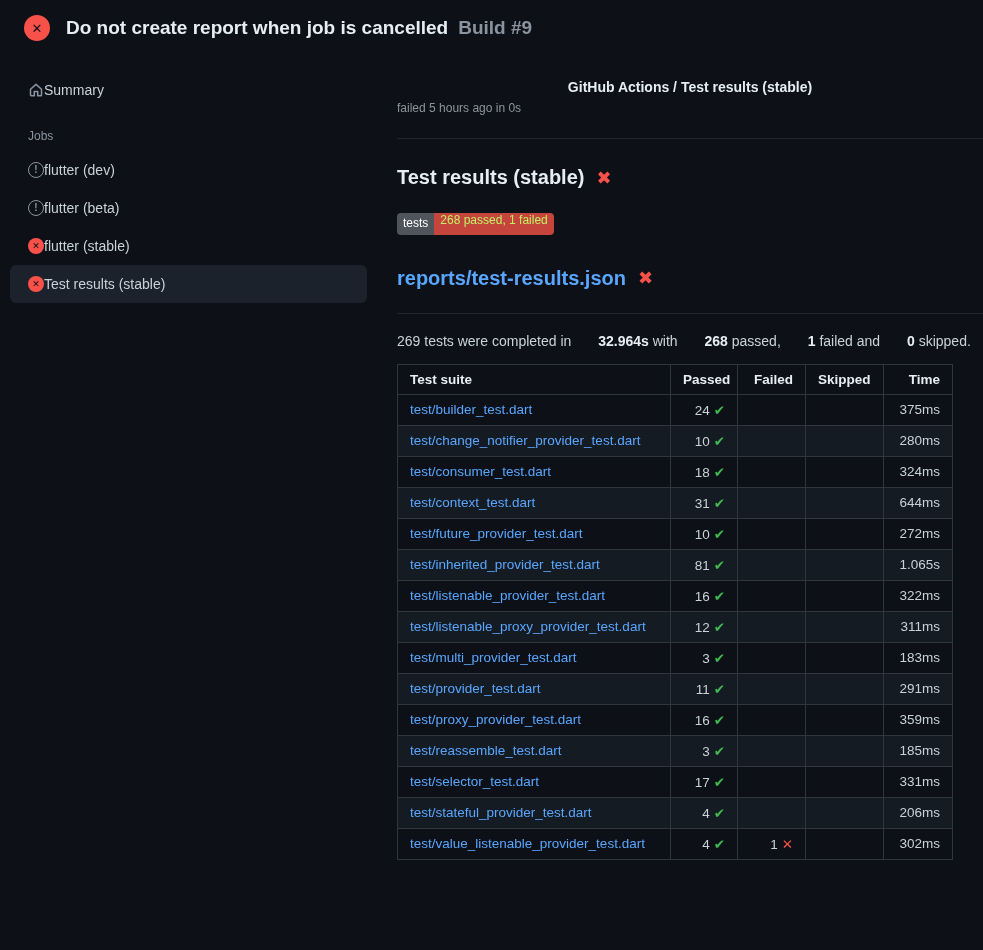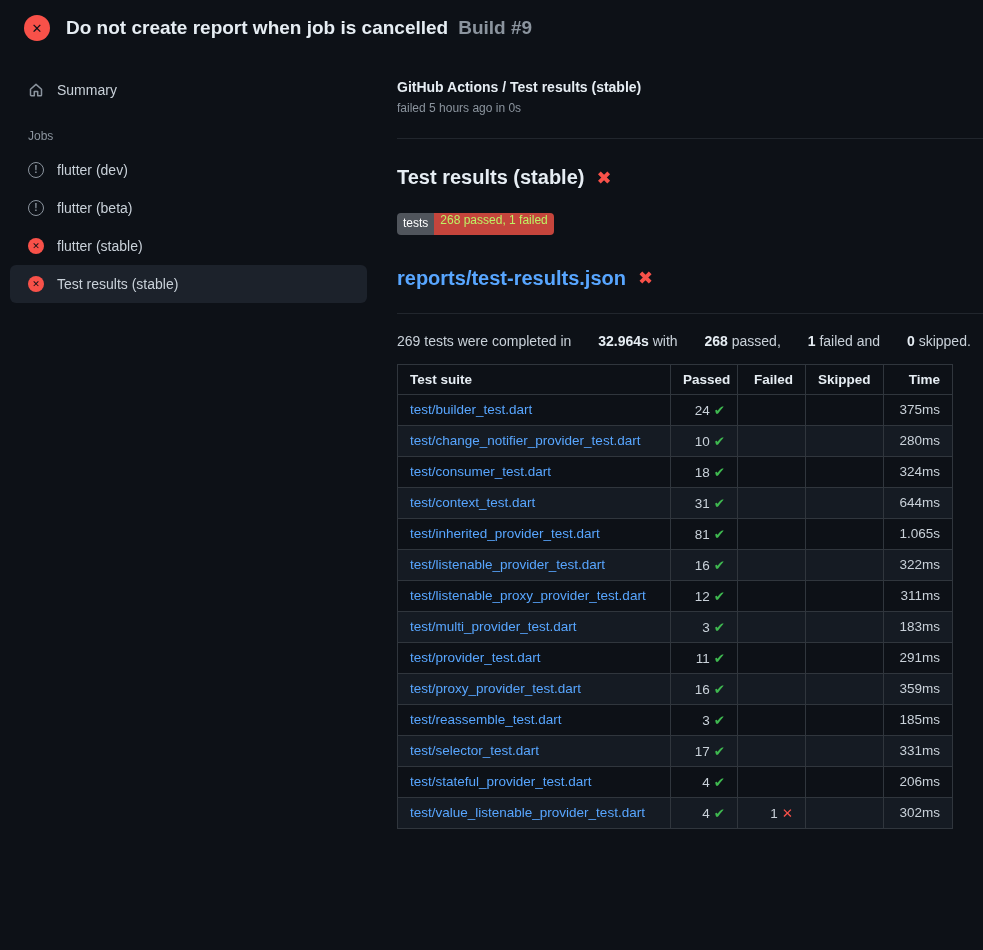--- a/index.html
+++ b/index.html
@@ -31,36 +31,36 @@
     width:26px;height:26px;border-radius:50%;background:var(--red);
     color:var(--bg);display:flex;align-items:center;justify-content:center;
     font-weight:900;font-size:13px;flex:none;
   }
   .page-title{font-size:19px;font-weight:700;color:var(--text-bright);display:flex;gap:10px;align-items:baseline;}
   .build-number{color:var(--muted);font-weight:600;}
   
   .layout{display:flex;align-items:flex-start;}
   .sidebar{width:397px;flex:none;padding:22px 30px 0 10px;}
   .side-item{
-    display:flex;align-items:center;gap:13px;
+    display:flex;align-items:center;
     padding:11px 18px;border-radius:6px;cursor:pointer;font-size:14px;color:var(--text);
   }
   .side-item.selected{background:var(--selected);}
   .jobs-heading{color:var(--muted);font-size:12px;padding:20px 18px 8px;}
   .icon-home{display:inline-flex;flex:none;}
   .job-icon{
     width:16px;height:16px;border-radius:50%;flex:none;
     display:inline-flex;align-items:center;justify-content:center;
     font-size:10px;font-weight:900;line-height:1;
   }
   .job-icon.neutral{border:1.5px solid var(--muted);color:var(--muted);}
   .job-icon.failed{background:var(--red);color:var(--bg);font-size:9px;}
   
   .main{flex:1;min-width:0;padding-top:30px;}
-  .breadcrumb{font-weight:700;font-size:14px;color:var(--text-bright);cursor:pointer;}
+  .breadcrumb{font-weight:700;font-size:14px;color:var(--text-bright);cursor:pointer;text-align:center;}
   .status-line{color:var(--muted);font-size:12px;margin-top:6px;}
   .divider{border-bottom:1px solid var(--border-subtle);margin-top:23px;}
   .section-title{
     margin-top:27px;font-size:20px;font-weight:700;color:var(--text-bright);
     display:flex;align-items:center;gap:12px;
   }
   .x-mark{color:var(--red);font-size:18px;font-weight:700;}
   .badge{margin-top:24px;display:inline-flex;font-size:12px;border-radius:4px;overflow:hidden;line-height:1.3;}
   .badge-label{background:var(--badge-gray);color:#fff;padding:3px 6px;}
   .badge-value{background:var(--badge-red);color:#bef264;padding:0 6px;}
@@ -187,20 +187,27 @@
             <td class="col-time">324ms</td>
           </tr>
           <tr>
             <td class="col-suite"><a href="#">test/context_test.dart</a></td>
             <td class="col-num">31<span class="check">✔</span></td>
             <td class="col-num"></td>
             <td class="col-skip"></td>
             <td class="col-time">644ms</td>
           </tr>
           <tr>
+            <td class="col-suite"><a href="#">test/future_provider_test.dart</a></td>
+            <td class="col-num">10<span class="check">✔</span></td>
+            <td class="col-num"></td>
+            <td class="col-skip"></td>
+            <td class="col-time">272ms</td>
+          </tr>
+          <tr>
             <td class="col-suite"><a href="#">test/inherited_provider_test.dart</a></td>
             <td class="col-num">81<span class="check">✔</span></td>
             <td class="col-num"></td>
             <td class="col-skip"></td>
             <td class="col-time">1.065s</td>
           </tr>
           <tr>
             <td class="col-suite"><a href="#">test/listenable_provider_test.dart</a></td>
             <td class="col-num">16<span class="check">✔</span></td>
             <td class="col-num"></td>

